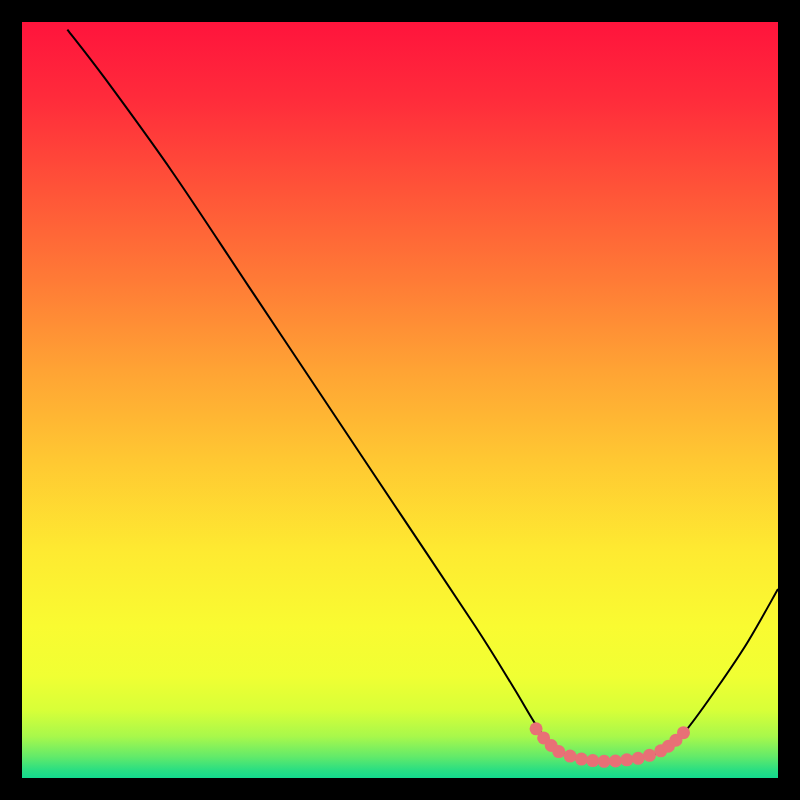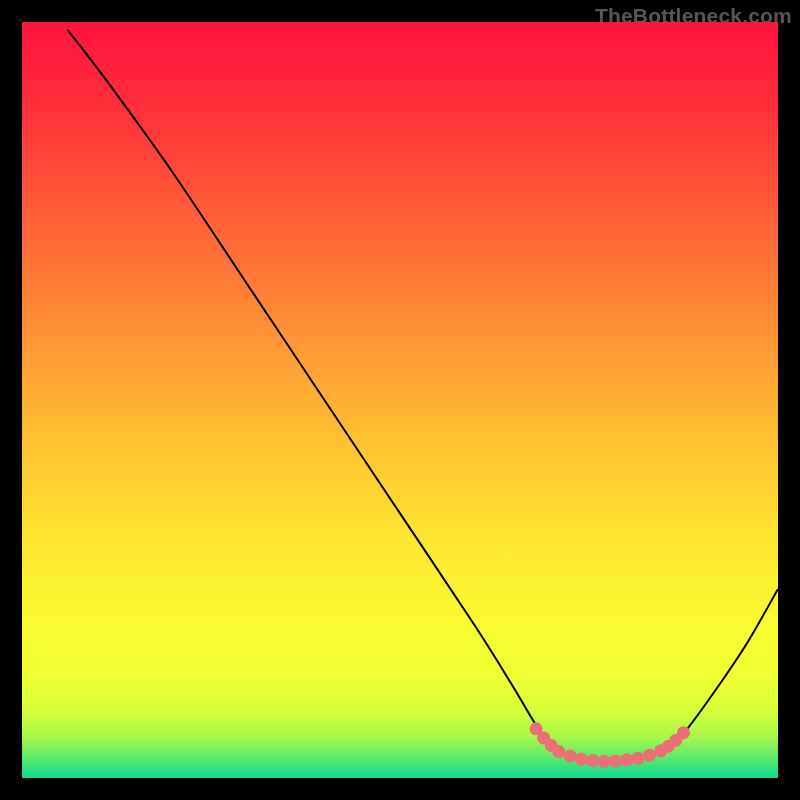--- a/index.html
+++ b/index.html
@@ -35,21 +35,20 @@
     letter-spacing: 0.2px;
   }
   svg {
     display: block;
   }
 </style>
 </head>
 <body>
 
 <div class="chart-container">
-  <div class="watermark">TheBottleneck.com</div>
   <div class="plot-area">
     <svg id="chart-svg" width="756" height="756" viewBox="0 0 756 756">
       <defs>
         <linearGradient id="bg-grad" x1="0" y1="0" x2="0" y2="1">
             <stop offset="0%" stop-color="#ff143c"></stop>
             <stop offset="10%" stop-color="#ff2b3b"></stop>
             <stop offset="22%" stop-color="#ff5338"></stop>
             <stop offset="34%" stop-color="#ff7a36"></stop>
             <stop offset="46%" stop-color="#ffa334"></stop>
             <stop offset="57.99999999999999%" stop-color="#ffc832"></stop>

